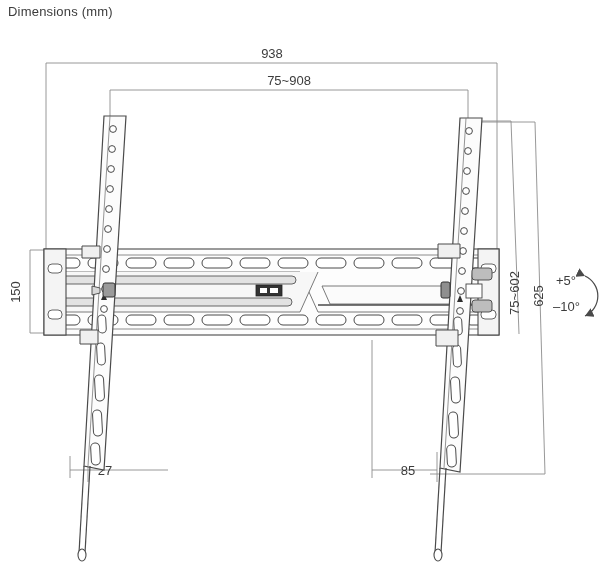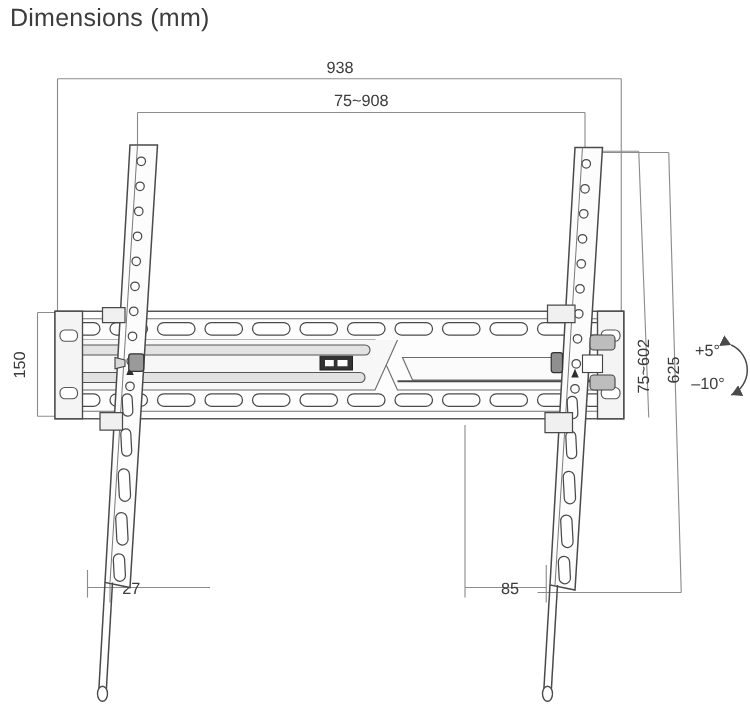--- a/index.html
+++ b/index.html
@@ -12,21 +12,21 @@
     height: 565px;
     position: relative;
     font-family: "Liberation Sans", sans-serif;
     color: #3a3a3a;
     overflow: hidden;
   }
   #page-title {
     position: absolute;
     left: 8px;
     top: 4px;
-    font-size: 20px;
+    font-size: 13px;
     color: #3c3c3c;
     letter-spacing: 0.2px;
     white-space: nowrap;
   }
   #drawing {
     position: absolute;
     left: 0;
     top: 0;
     width: 600px;
     height: 565px;

